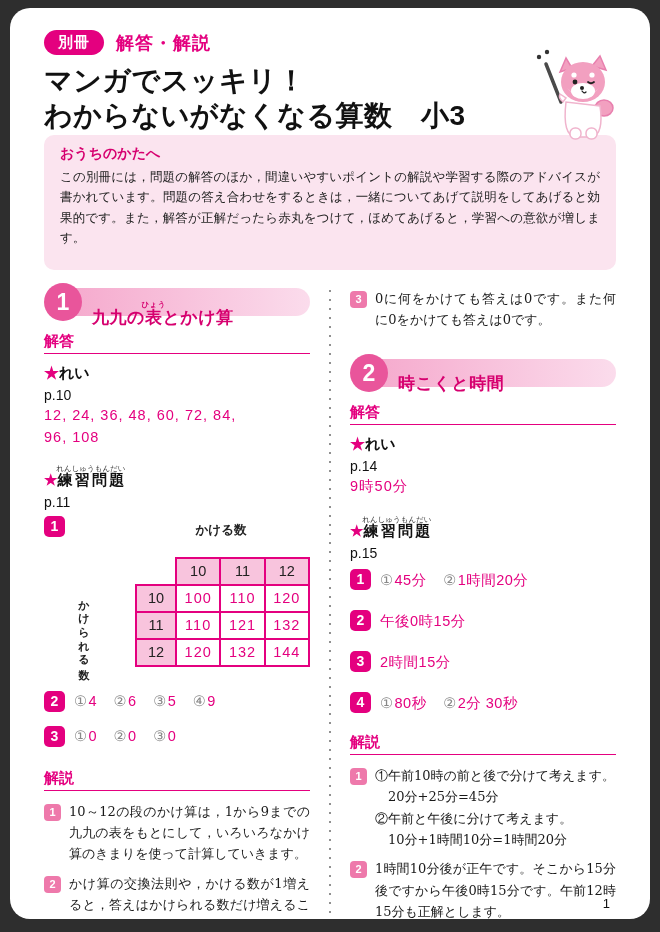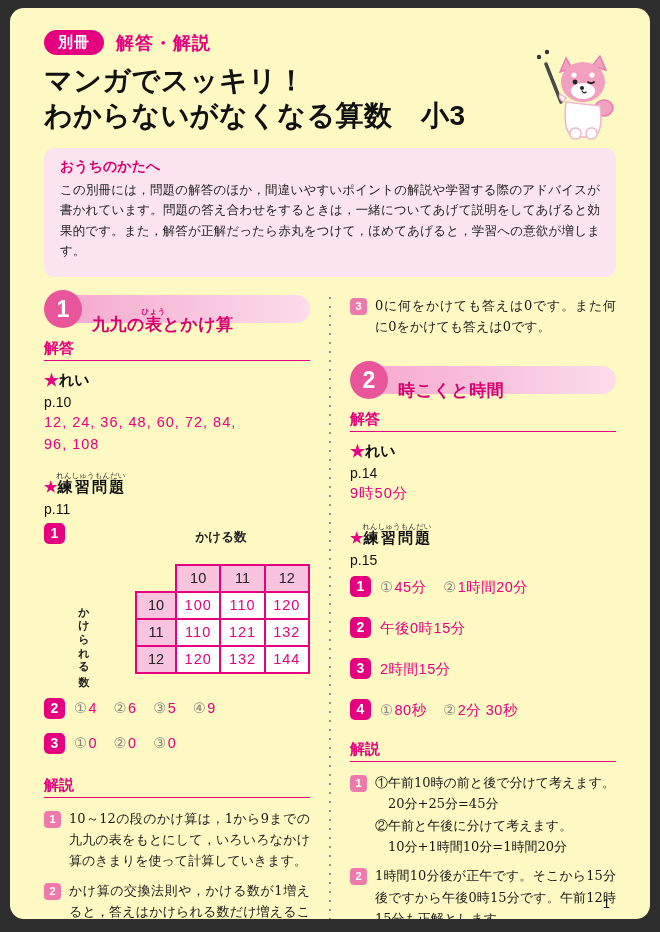--- a/index.html
+++ b/index.html
@@ -1,32 +1,32 @@
 <!DOCTYPE html>
 <html><head>
 <meta charset="utf-8">
 <style>
   html,body{margin:0;padding:0;}
   .frame{position:relative;width:660px;height:932px;background:#2e2e2e;overflow:hidden;
          font-family:"Liberation Sans",sans-serif;}
-  .page{position:absolute;left:10px;top:8px;right:10px;bottom:13px;background:#fef9c3;
-        border-radius:14px;overflow:hidden;}
+  .page{position:absolute;left:10px;top:8px;right:10px;bottom:13px;background:#ffffff;
+        border-radius:20px;overflow:hidden;}
   .content{position:absolute;inset:0;padding:22px 34px 10px 34px;box-sizing:border-box;}
 
   
   .hdr-row{display:flex;align-items:center;gap:12px;}
   .pill{background:#e4007f;color:#fff;font-weight:bold;font-size:15px;
         padding:3px 14px;border-radius:14px;letter-spacing:1px;}
   .hdr-sub{color:#e4007f;font-weight:bold;font-size:18px;letter-spacing:1px;}
   .hdr-title{margin-top:8px;font-size:28px;font-weight:bold;color:#111;line-height:1.25;
              letter-spacing:0.5px;}
   .mascot{position:absolute;top:36px;right:28px;width:92px;height:98px;}
 
   
-  .note{margin-top:15px;background:#fbe4ef;border-radius:10px;padding:10px 16px 16px 16px;}
+  .note{margin-top:2px;background:#fbe4ef;border-radius:10px;padding:10px 16px 22px 16px;}
   .note-title{color:#d6006f;font-weight:bold;font-size:14px;margin-bottom:4px;}
   .note-body{font-size:12.5px;color:#222;line-height:1.62;text-align:justify;}
 
   
   .cols{display:flex;margin-top:16px;align-items:stretch;}
   .col{width:266px;}
   .divider{width:2px;margin:4px 19px 0 19px;
      background:repeating-linear-gradient(to bottom,#909090 0 2px,transparent 2px 9px);}
 
   

